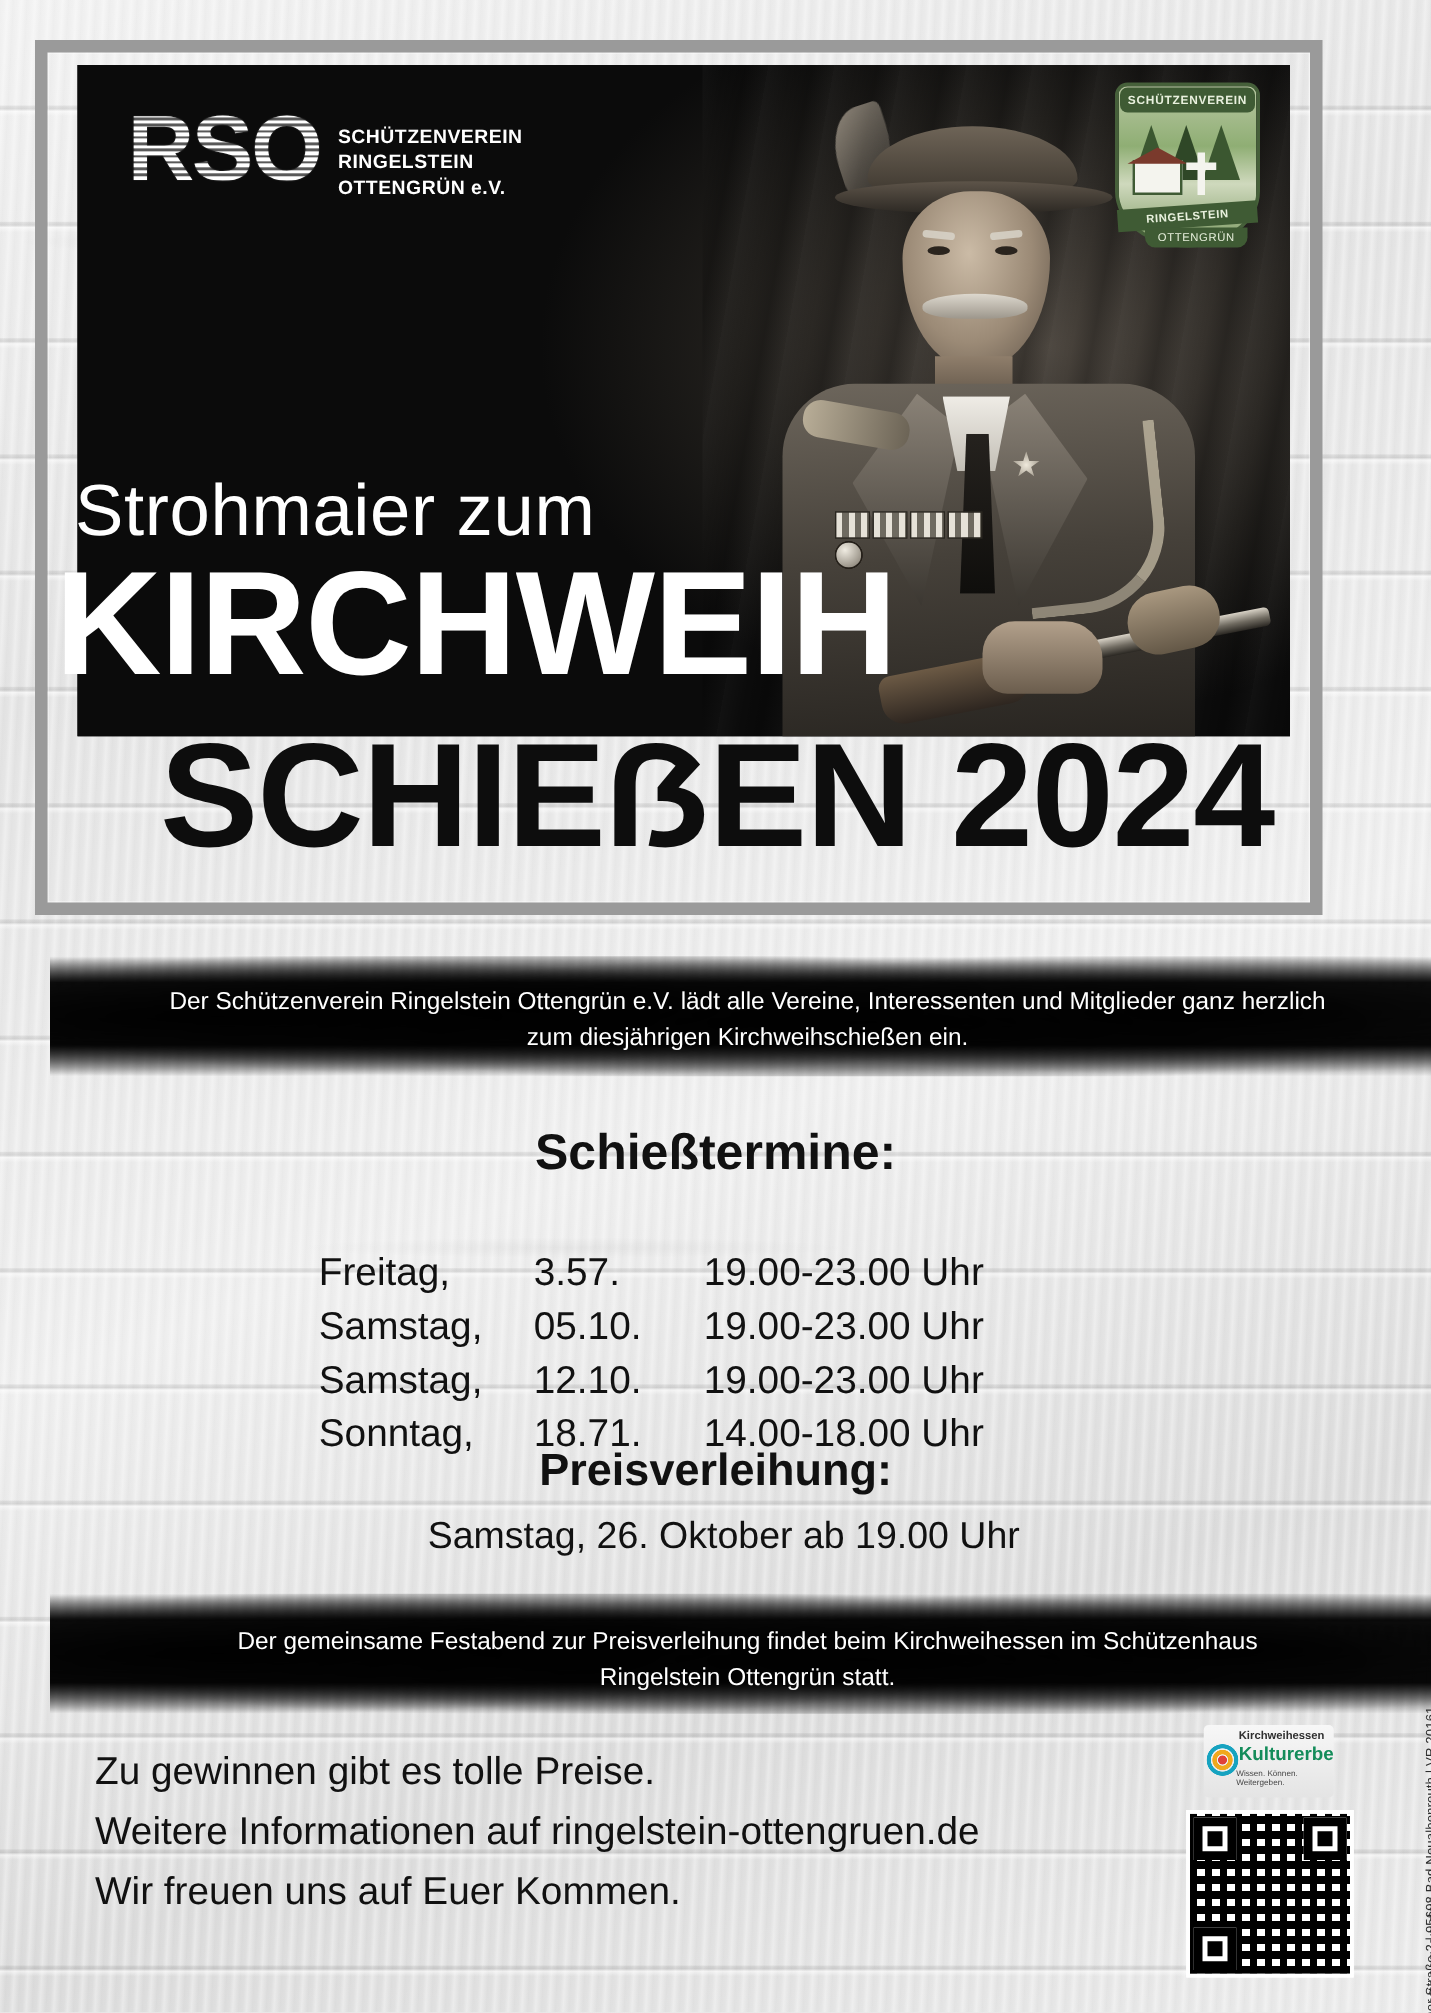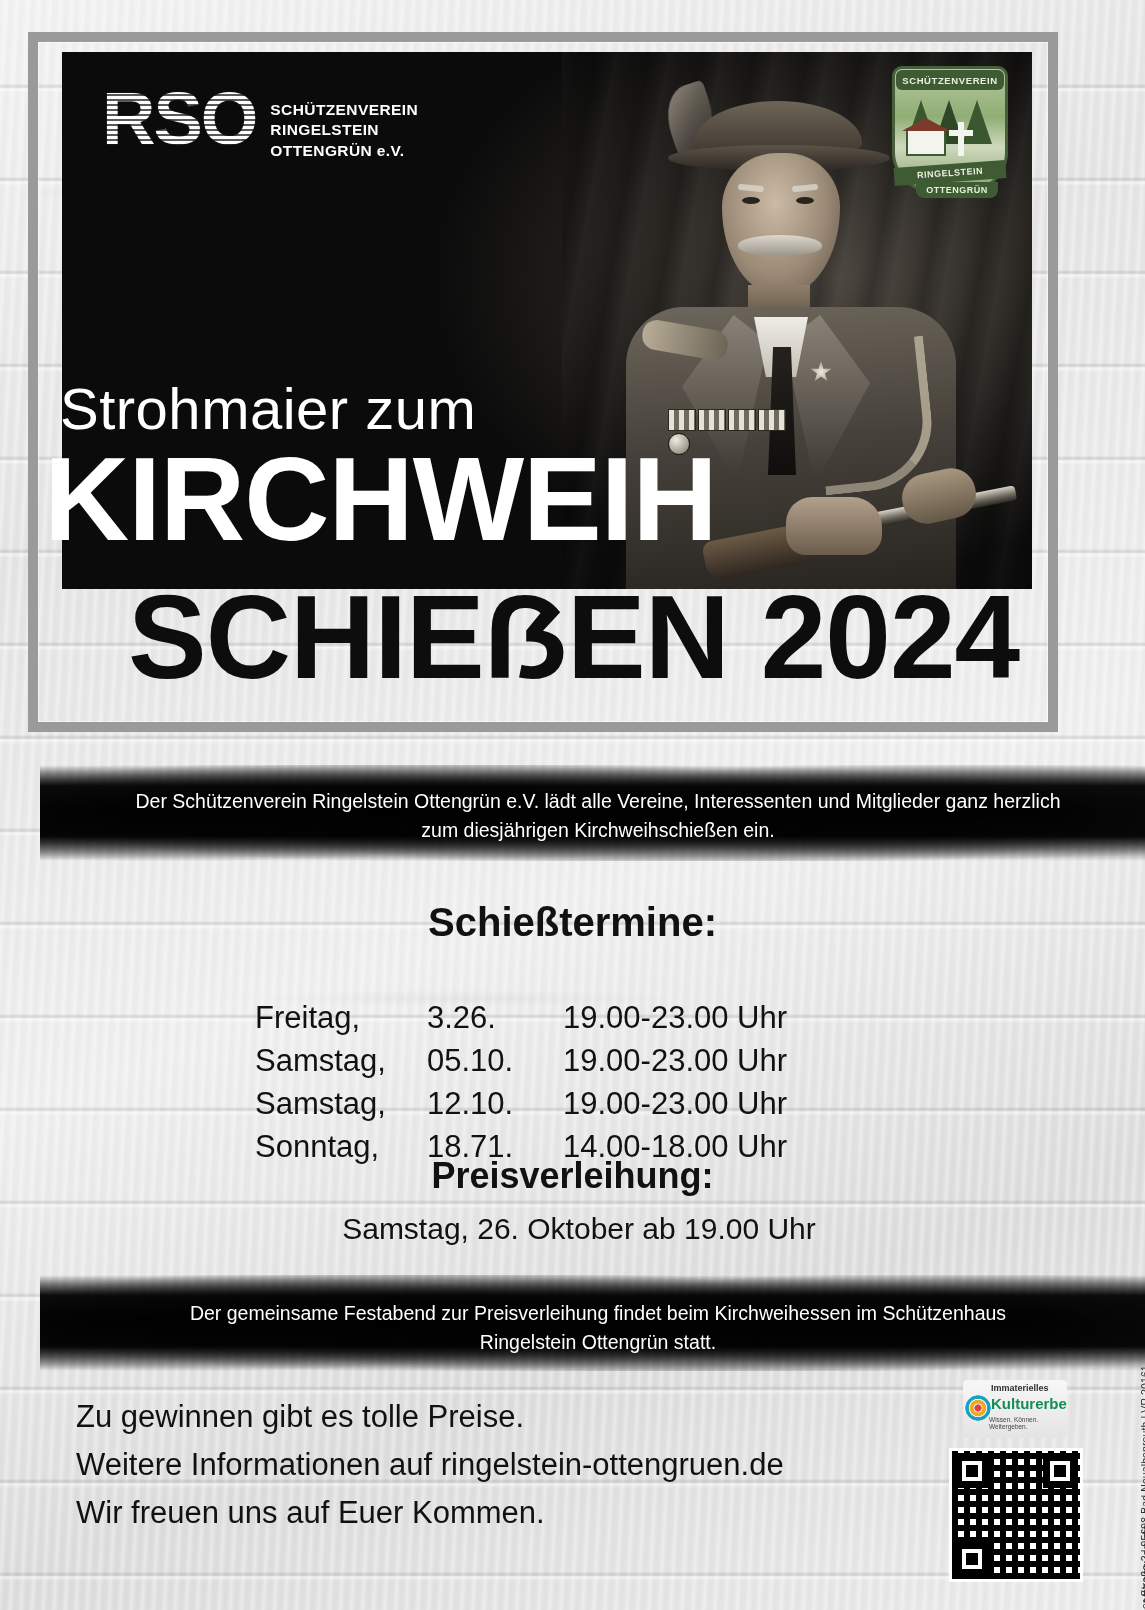--- a/index.html
+++ b/index.html
@@ -282,21 +282,21 @@
   }
   .crest-band {
     position: absolute; left: 2px; right: 2px; bottom: 16px; height: 18px;
     background: #3f5b34; transform: rotate(-4deg);
     color: #e8f0dd; font-size: 9px; font-weight: bold; letter-spacing: .5px;
     display: flex; align-items: center; justify-content: center;
   }
   .crest-band2 {
     position: absolute; left: 24px; right: 10px; bottom: 0px; height: 16px;
     background: #3f5b34; border-radius: 0 0 8px 8px;
-    color: #e8f0dd; font-size: 9px; font-weight: bold; letter-spacing: .5px;
+    color: #e8f0dd; font-size: 9px; font-weight: normal; letter-spacing: .5px;
     display: flex; align-items: center; justify-content: center;
   }
 
   
   .hero-line1 {
     position: absolute; left: 60px; top: 375px;
     color: #ffffff;
     font-size: 58px;
     font-weight: normal;
     letter-spacing: .5px;
@@ -541,21 +541,21 @@
 
   <div class="smoke smoke-1">
     <div class="smoke-text">Der Schützenverein Ringelstein Ottengrün e.V. lädt alle Vereine, Interessenten und Mitglieder ganz herzlich zum diesjährigen Kirchweihschießen ein.</div>
   </div>
 
   <div class="h2 h2-termine">Schießtermine:</div>
 
   <div class="dates">
     <div class="date-row">
       <div class="date-day">Freitag,</div>
-      <div class="date-date">3.26.</div>
+      <div class="date-date">3.57.</div>
       <div class="date-time">19.00-23.00 Uhr</div>
     </div>
     <div class="date-row">
       <div class="date-day">Samstag,</div>
       <div class="date-date">05.10.</div>
       <div class="date-time">19.00-23.00 Uhr</div>
     </div>
     <div class="date-row">
       <div class="date-day">Samstag,</div>
       <div class="date-date">12.10.</div>
@@ -576,21 +576,21 @@
   </div>
 
   <div class="bottom">
     <div>Zu gewinnen gibt es tolle Preise.</div>
     <div>Weitere Informationen auf ringelstein-ottengruen.de</div>
     <div>Wir freuen uns auf Euer Kommen.</div>
   </div>
 
   <div class="kulturerbe">
     <div class="ku-swirl"></div>
-    <div class="ku-top">Immaterielles</div>
+    <div class="ku-top">Kirchweihessen</div>
     <div class="ku-main">Kulturerbe</div>
     <div class="ku-sub">Wissen. Können. Weitergeben.</div>
   </div>
 
   <div class="qr">
     <div class="qr-eye tl"></div>
     <div class="qr-eye tr"></div>
     <div class="qr-eye bl"></div>
   </div>
 

